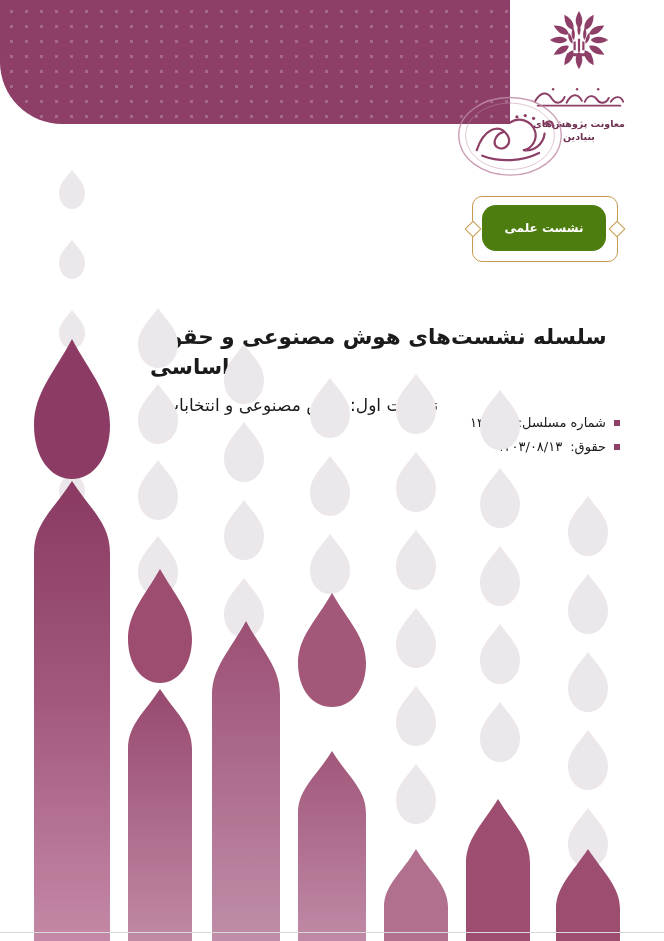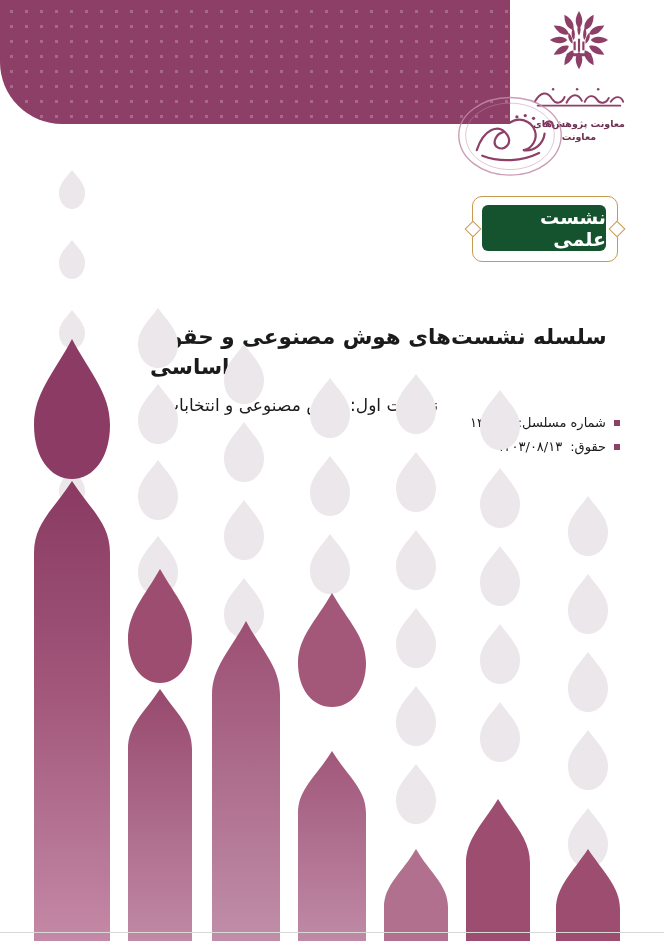--- a/index.html
+++ b/index.html
@@ -64,25 +64,25 @@
     position:absolute;
     left:72px;top:96px;
     width:140px;height:90px;
   }
 
   
   .pill{
     position:absolute;
     left:62px;top:203px;
     width:124px;height:46px;
-    background:#14532d;
-    border-radius:6px;
+    background:#4d7c0f;
+    border-radius:14px;
     display:flex;align-items:center;justify-content:center;
     color:#ffffff;
-    font-size:19px;
+    font-size:12px;
     font-weight:bold;
     letter-spacing:0;
     box-shadow:0 0 0 5px rgba(141,63,103,0.0);
   }
   .pill-frame{
     position:absolute;
     left:52px;top:194px;
     width:144px;height:64px;
     border:1.6px solid #c79a4e;
     border-radius:10px;
@@ -243,21 +243,21 @@
         <path d="M14,48 L186,48"></path>
       </g>
       <g fill="#8d3f67">
         <circle cx="46" cy="14" r="2.6"></circle>
         <circle cx="96" cy="14" r="2.6"></circle>
         <circle cx="140" cy="14" r="2.6"></circle>
       </g>
     </svg>
     <div class="logo-caption">
       <div>معاونت پژوهش‌های</div>
-      <div>معاونت</div>
+      <div>بنیادین</div>
     </div>
   </div>
 
   <svg class="calligraphy" viewBox="0 0 200 130" style="left:440px;top:92px;">
     <g fill="none" stroke="#8d3f67" stroke-width="3.2" stroke-linecap="round">
 
       <path d="M100,8 C140,8 174,32 174,62 C174,96 140,120 100,120 C60,120 26,96 26,62 C26,32 60,8 100,8 Z" stroke="#c18ca8" stroke-width="2" opacity="0.85"></path>
       <path d="M100,16 C134,16 164,36 164,62 C164,92 134,112 100,112 C66,112 36,92 36,62 C36,36 66,16 100,16 Z" stroke="#c18ca8" stroke-width="1.2" opacity="0.6"></path>
 
       <path d="M52,84 C62,54 84,44 96,62 C104,74 92,86 82,80 C74,75 78,62 90,58"></path>

